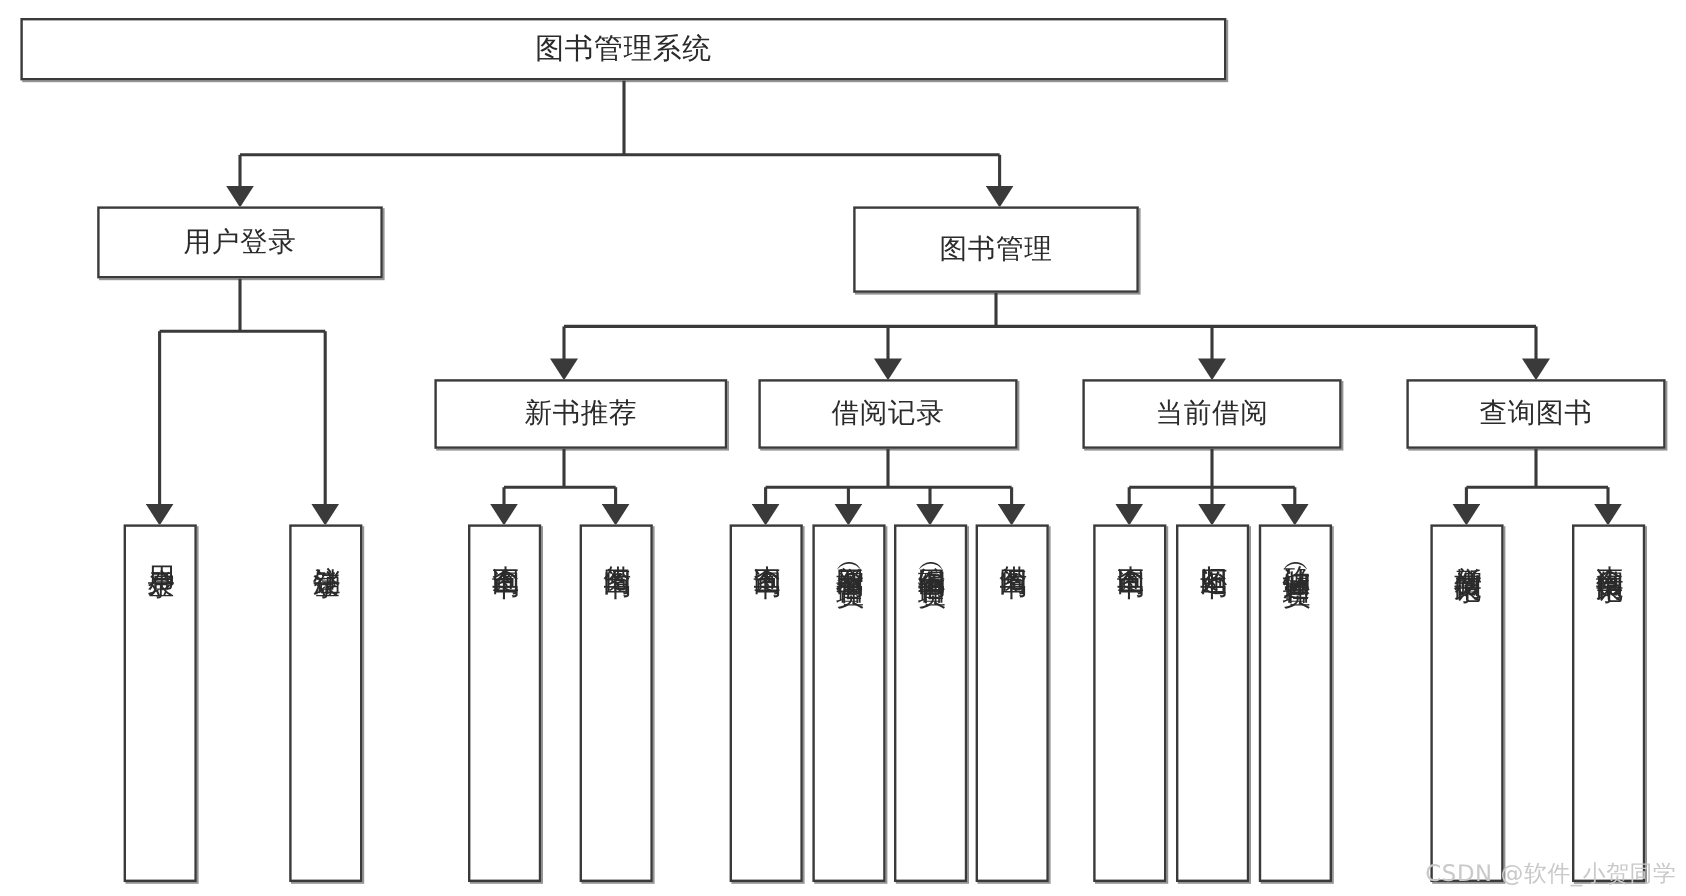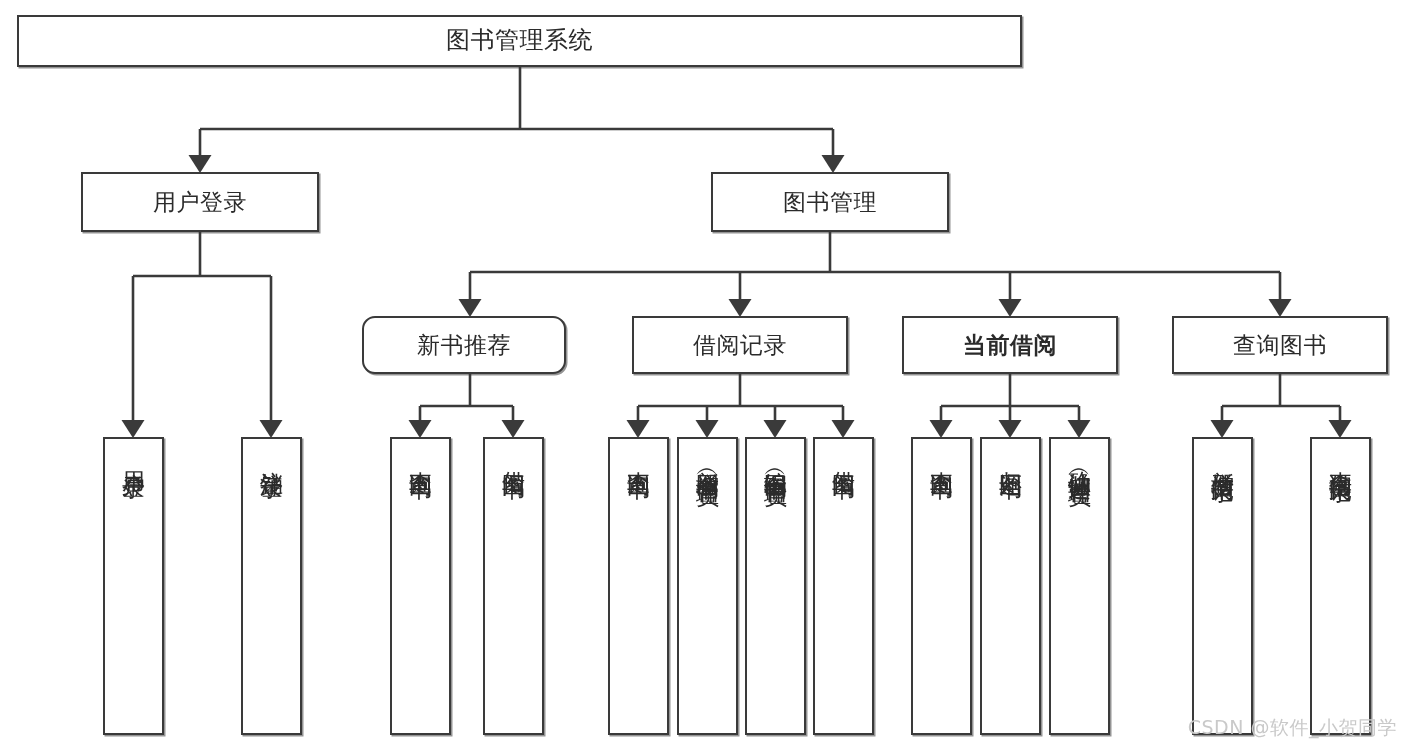--- a/index.html
+++ b/index.html
@@ -79,33 +79,33 @@
   </svg>
 
   <div class="node title" style="left:17px;top:15px;width:1005px;height:52px;">
     <span class="label">图书管理系统</span>
   </div>
 
   <div class="node" style="left:81px;top:172px;width:238px;height:60px;">
     <span class="label">用户登录</span>
   </div>
 
-  <div class="node" style="left:711px;top:172px;width:238px;height:60px;">
+  <div class="node" style="left:711px;top:172px;width:238px;height:72px;">
     <span class="label">图书管理</span>
   </div>
 
-  <div class="node" style="left:362px;top:316px;width:204px;height:58px;border-radius:13px;">
+  <div class="node" style="left:362px;top:316px;width:244px;height:58px;">
     <span class="label">新书推荐</span>
   </div>
 
   <div class="node" style="left:632px;top:316px;width:216px;height:58px;">
     <span class="label">借阅记录</span>
   </div>
 
-  <div class="node" style="left:902px;top:316px;width:216px;height:58px;font-weight:bold;">
+  <div class="node" style="left:902px;top:316px;width:216px;height:58px;">
     <span class="label">当前借阅</span>
   </div>
 
   <div class="node" style="left:1172px;top:316px;width:216px;height:58px;">
     <span class="label">查询图书</span>
   </div>
 
   <div class="node vert" style="left:103px;top:437px;width:61px;height:298px;">
     <span class="label">用户登录</span>
   </div>

